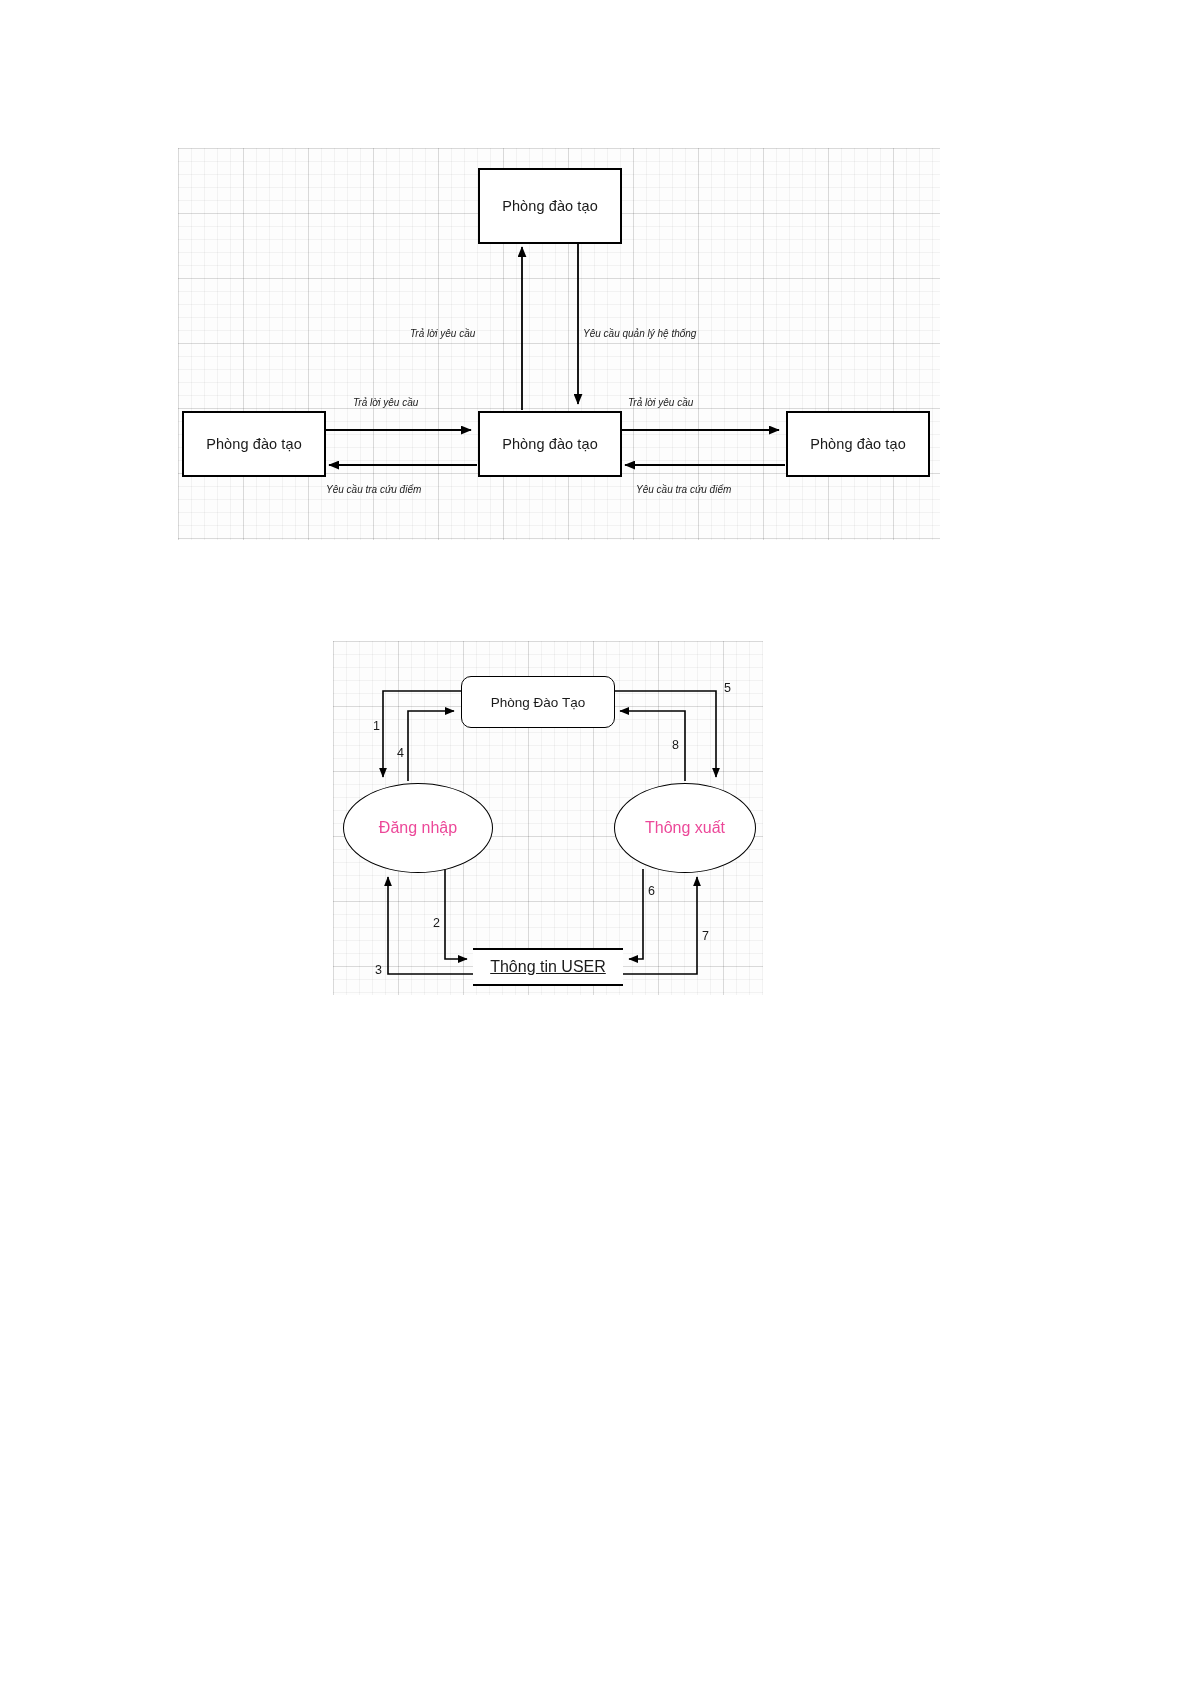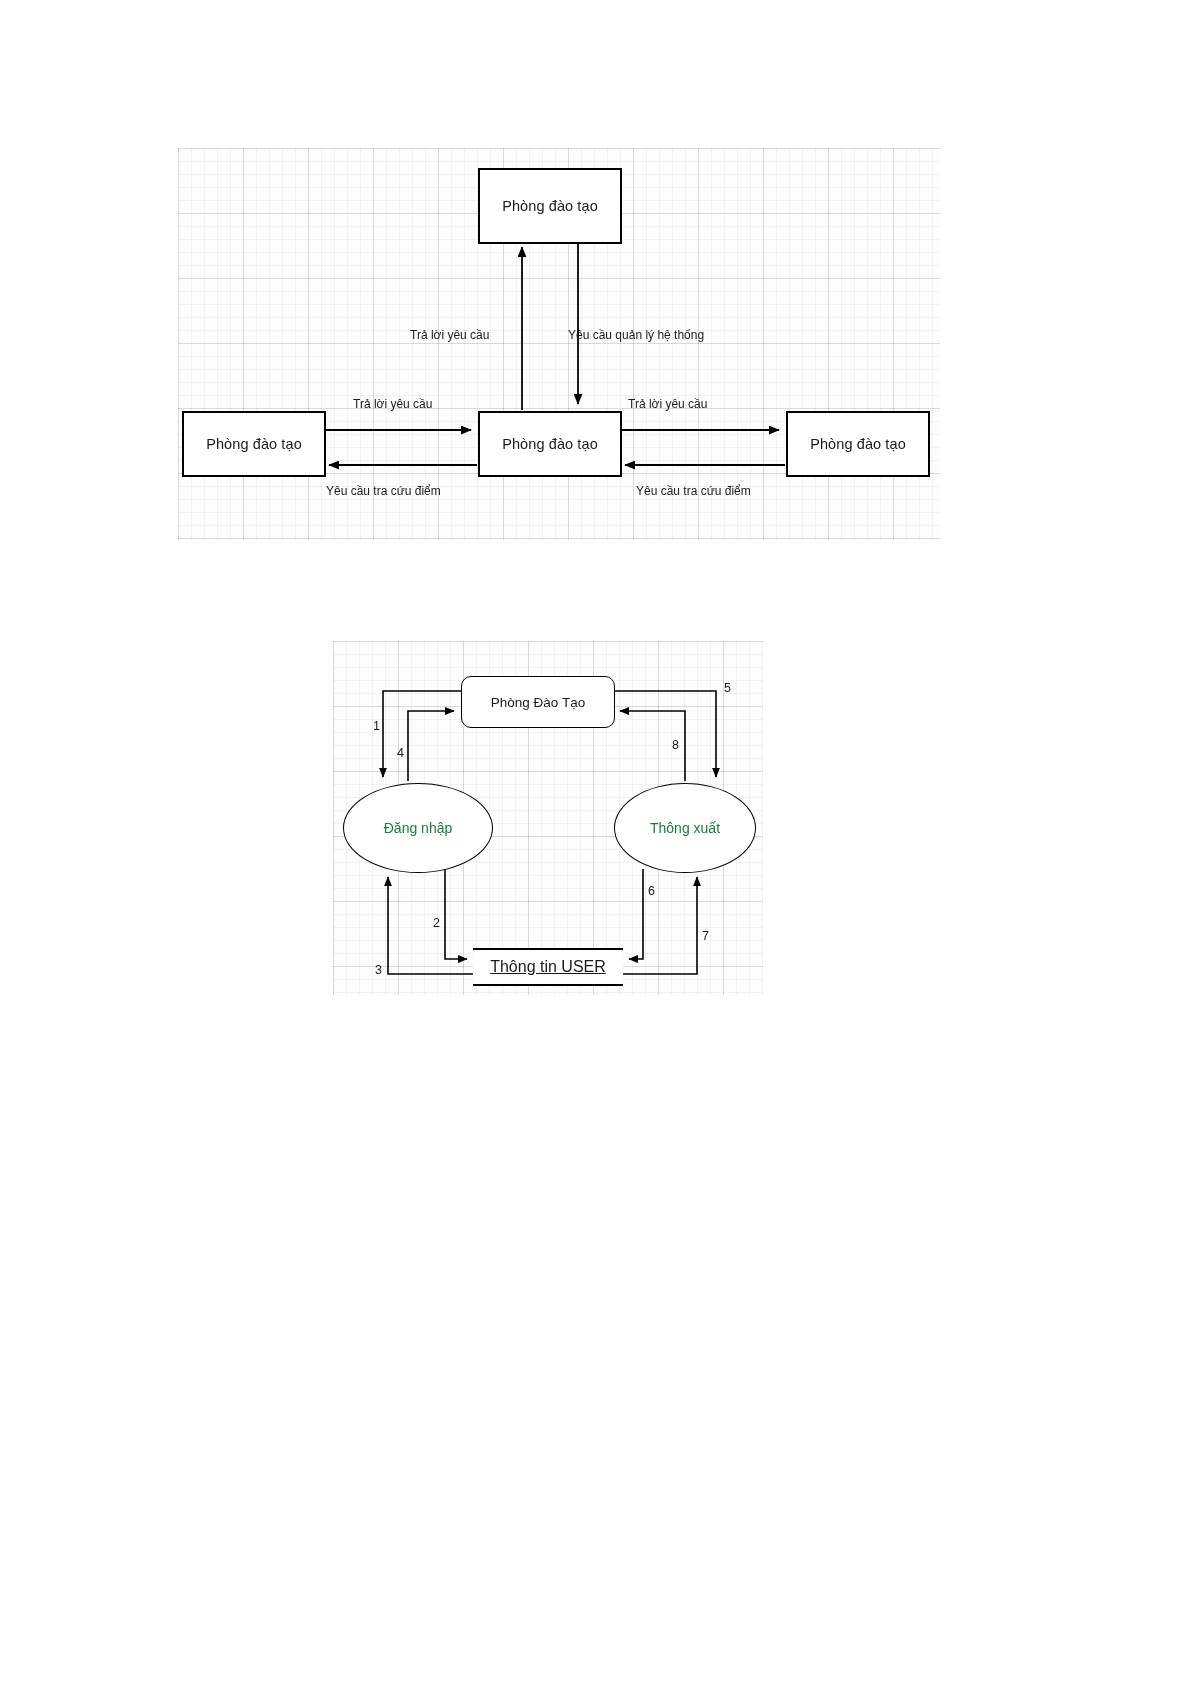--- a/index.html
+++ b/index.html
@@ -46,27 +46,28 @@
     z-index:3;
   }
   #ent-top{left:300px;top:20px;width:140px;height:72px;}
   #ent-left{left:4px;top:263px;width:140px;height:62px;}
   #ent-center{left:300px;top:263px;width:140px;height:62px;}
   #ent-right{left:608px;top:263px;width:140px;height:62px;}
 
   
   .flow-label{
     position:absolute;
-    font-size:12px;
+    font-size:10px;
     color:#1a1a1a;
     white-space:nowrap;
     z-index:4;
+    font-style:italic;
   }
   #lbl-tra-loi-top{left:232px;top:180px;}
-  #lbl-yeu-cau-ql{left:390px;top:180px;text-align:right;}
+  #lbl-yeu-cau-ql{left:405px;top:180px;text-align:right;}
   #lbl-tra-loi-left{left:175px;top:249px;}
   #lbl-tra-loi-right{left:450px;top:249px;}
   #lbl-tra-cuu-left{left:148px;top:336px;}
   #lbl-tra-cuu-right{left:458px;top:336px;}
 
   
   .rounded-box{
     position:absolute;
     border:1.6px solid #000;
     border-radius:10px;
@@ -76,21 +77,21 @@
     z-index:3;
   }
   #pdt-box{left:128px;top:35px;width:152px;height:50px;}
 
   .ellipse{
     position:absolute;
     border:1.6px solid #000;
     border-radius:50%;
     background:#fff;
     display:flex;align-items:center;justify-content:center;
-    font-size:14px;color:#15803d;white-space:nowrap;
+    font-size:16px;color:#ec4899;white-space:nowrap;
     z-index:3;
     text-align:center;
   }
   #proc-login{left:10px;top:142px;width:148px;height:88px;}
   #proc-logout{left:281px;top:142px;width:140px;height:88px;}
 
   
   .datastore{
     position:absolute;
     border-top:2px solid #000;

